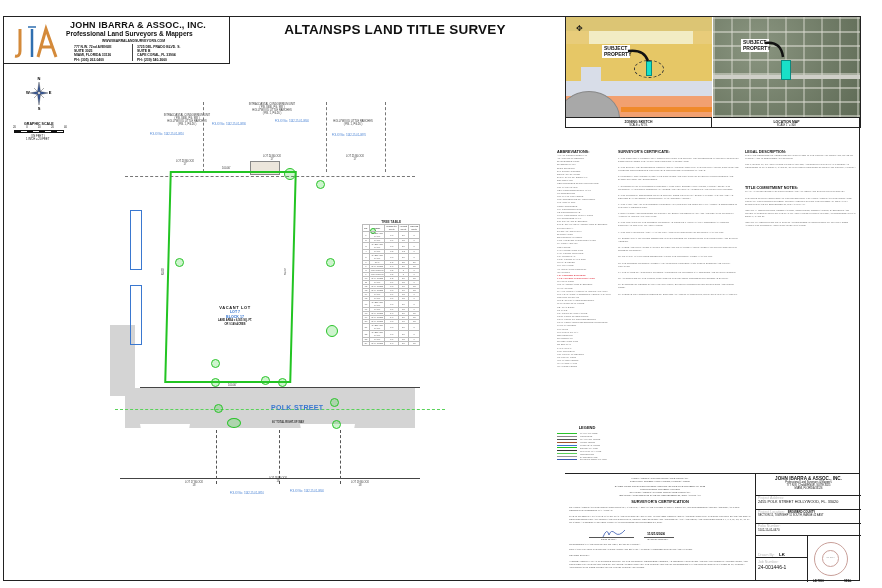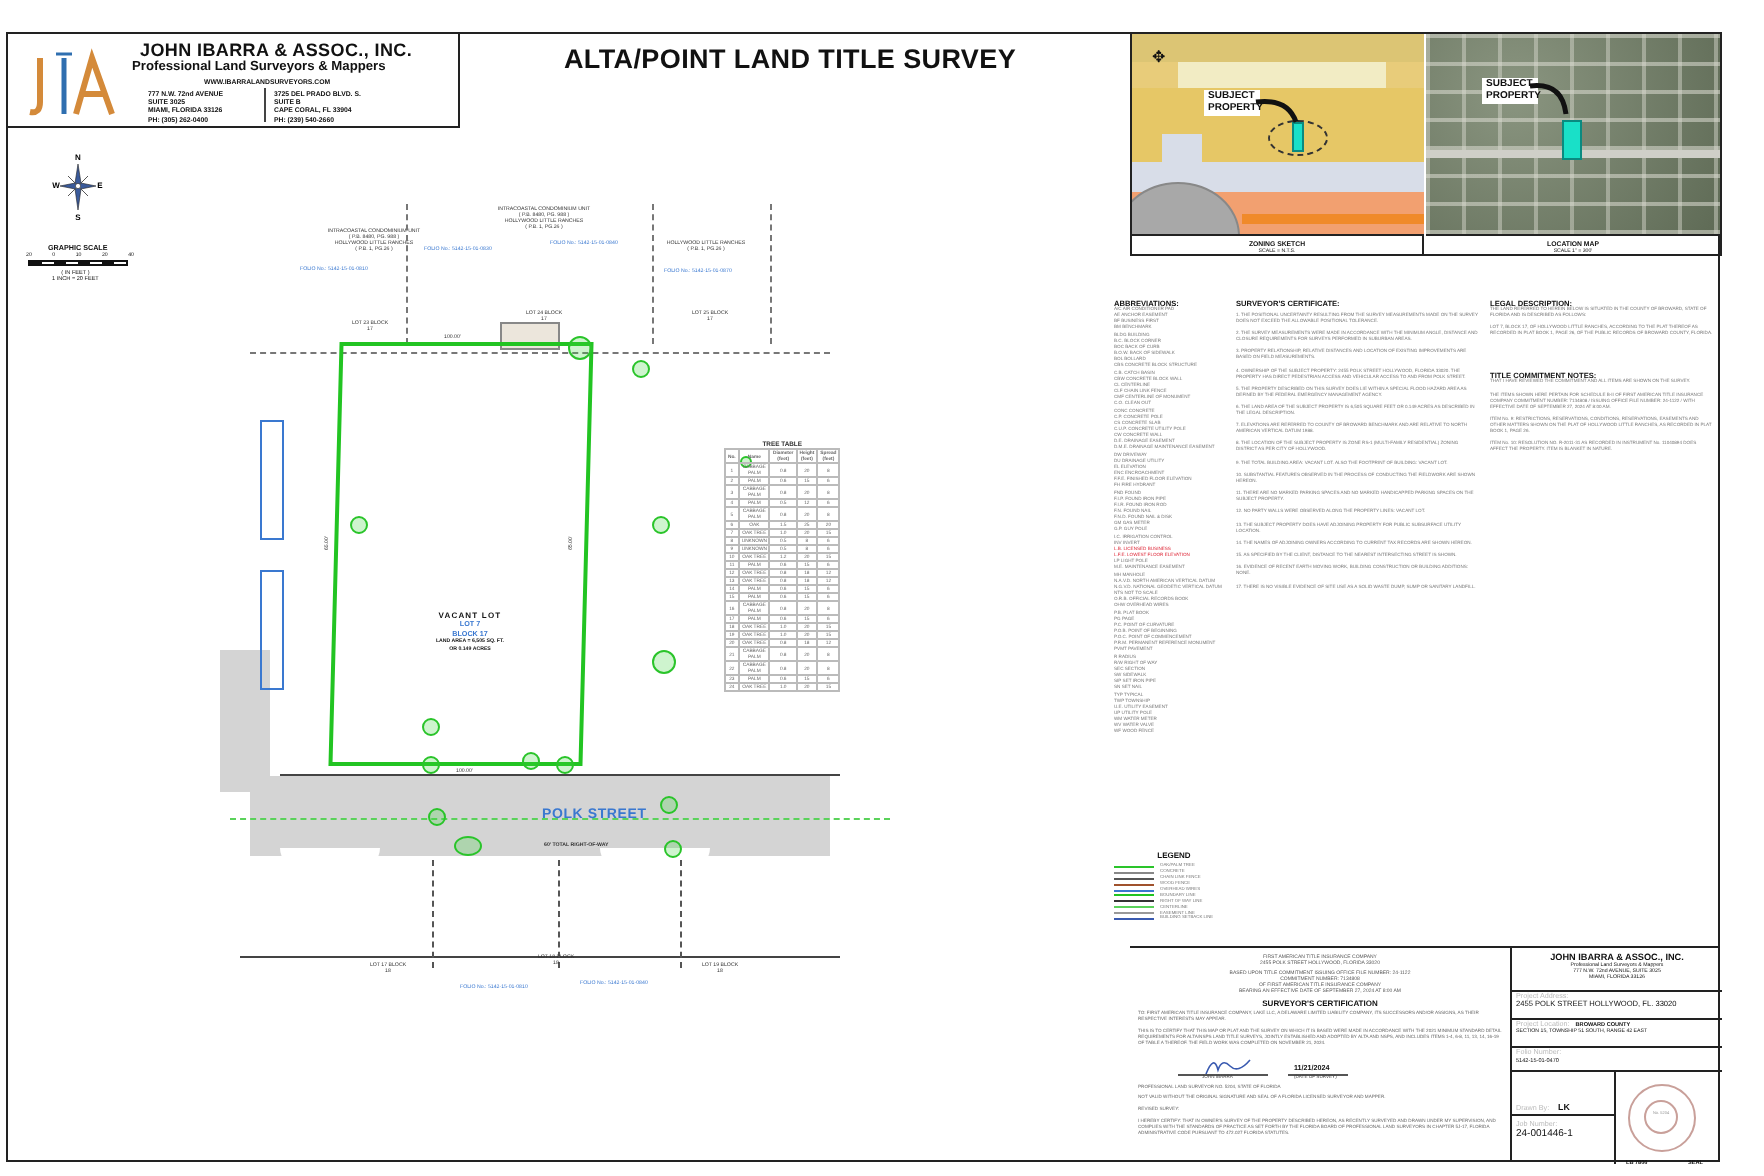--- a/index.html
+++ b/index.html
@@ -114,21 +114,21 @@
   </div>
   <div class="addr-div"></div>
   <div class="addr a2">
     <div>3725 DEL PRADO BLVD. S.</div>
       <div>SUITE B</div>
     <div>CAPE CORAL, FL 33904</div>
       <div>PH: (239) 540-2660</div>
   </div>
 </div>
 
-<div class="title">ALTA/POINT LAND TITLE SURVEY</div>
+<div class="title">ALTA/NSPS LAND TITLE SURVEY</div>
 
 <div class="maps">
   <div class="map-panel map-zoning">
     <div style="position:absolute;left:0;top:0;width:146px;height:14px;background:#dcc574;"></div>
     <div style="position:absolute;left:23px;top:14px;width:104px;height:13px;background:#f2ecc4;"></div>
     <div style="position:absolute;left:0;top:27px;width:146px;height:42px;background:#e6c766;"></div>
     <div style="position:absolute;left:15px;top:50px;width:20px;height:18px;background:#d8dde8;"></div>
     <div style="position:absolute;left:0;top:64px;width:146px;height:15px;background:#d8dde8;"></div>
     <div style="position:absolute;left:0;top:79px;width:146px;height:21px;background:#f2a070;"></div>
     <div style="position:absolute;left:55px;top:90px;width:91px;height:5px;background:#f08a2a;"></div>

